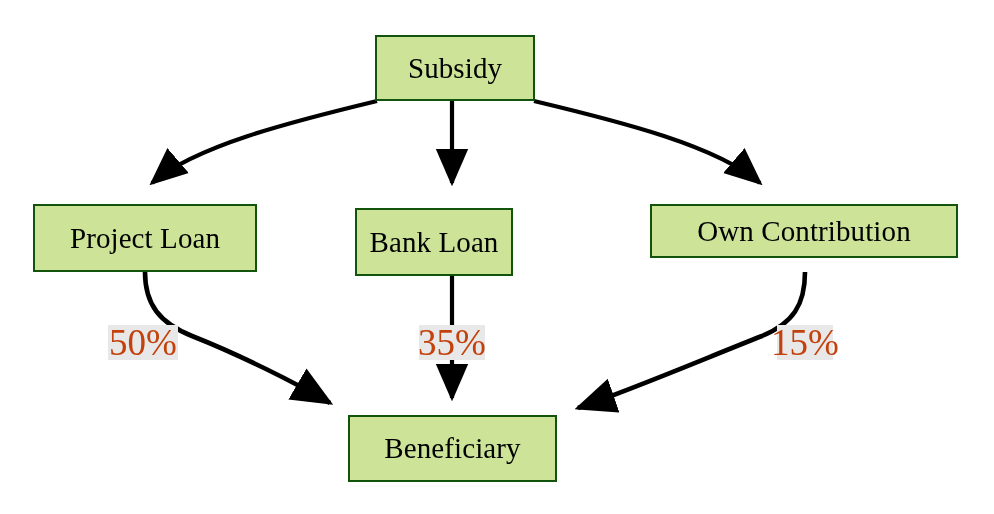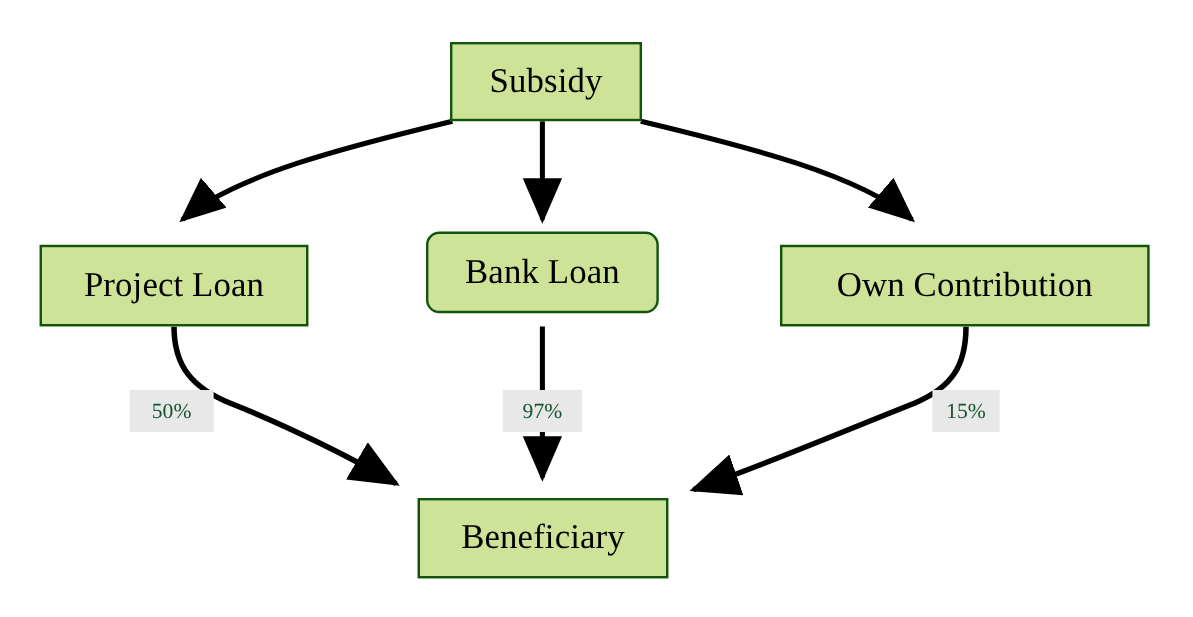--- a/index.html
+++ b/index.html
@@ -41,22 +41,22 @@
     line-height: 1;
     white-space: nowrap;
   }
   .node-label {
     pointer-events: none;
   }
   .edge-label {
     position: absolute;
     box-sizing: border-box;
     background: #e8e8e8;
-    color: #14532d;
-    font-size: 18px;
+    color: #c2410c;
+    font-size: 37px;
     line-height: 1;
     display: flex;
     align-items: center;
     justify-content: center;
     white-space: nowrap;
     padding: 4px 3px 5px 3px;
   }
 </style>
 </head>
 <body>
@@ -84,31 +84,31 @@
   </svg>
 
   <div class="node" style="left:375px; top:35px; width:160px; height:66px;">
     <span class="node-label">Subsidy</span>
   </div>
 
   <div class="node" style="left:33px; top:204px; width:224px; height:68px;">
     <span class="node-label">Project Loan</span>
   </div>
 
-  <div class="node" style="left:355px; top:193px; width:194px; height:68px;border-radius:11px;">
+  <div class="node" style="left:355px; top:208px; width:158px; height:68px;">
     <span class="node-label">Bank Loan</span>
   </div>
 
-  <div class="node" style="left:650px; top:204px; width:308px; height:68px;">
+  <div class="node" style="left:650px; top:204px; width:308px; height:54px;">
     <span class="node-label">Own Contribution</span>
   </div>
 
   <div class="node" style="left:348px; top:415px; width:209px; height:67px;">
     <span class="node-label">Beneficiary</span>
   </div>
 
   <div class="edge-label" style="left:108px; top:325px; width:70px; height:35px;">50%</div>
 
-  <div class="edge-label" style="left:419px; top:325px; width:66px; height:35px;">97%</div>
+  <div class="edge-label" style="left:419px; top:325px; width:66px; height:35px;">35%</div>
 
   <div class="edge-label" style="left:777px; top:325px; width:56px; height:35px;">15%</div>
 
 </div>
 
 </body></html>

